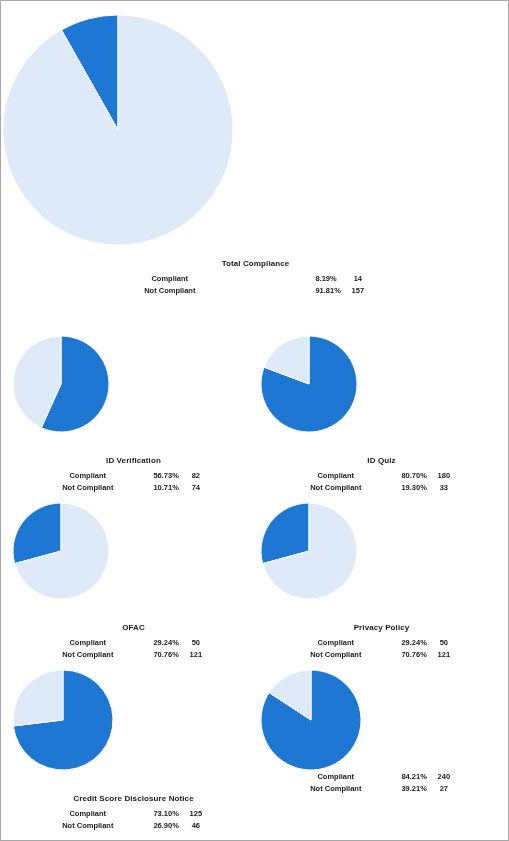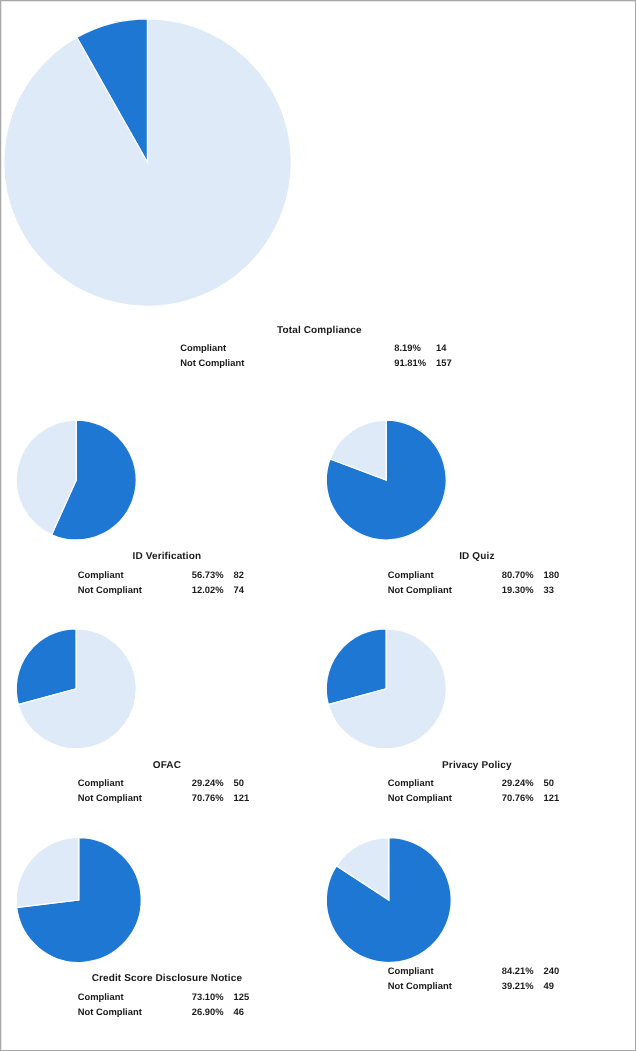--- a/index.html
+++ b/index.html
@@ -31,42 +31,42 @@
     display: block;
     margin: 0 auto;
   }
   .pie-svg { display: block; }
 
   .chart-title {
     font-size: 8px;
     font-weight: bold;
     color: #1a1a1a;
     letter-spacing: 0.1px;
-    margin-top: 6px;
+    margin-top: 22px;
     margin-bottom: 6px;
     text-align: center;
     white-space: nowrap;
   }
 
   .legend-table {
     border-collapse: collapse;
     margin: 0 auto;
     font-size: 7.5px;
     font-weight: bold;
     color: #1a1a1a;
   }
   .legend-table td {
     padding: 0 0 1.5px 0;
     white-space: nowrap;
     vertical-align: top;
     line-height: 1.35;
   }
-  .legend-label   { text-align: left;  padding-right: 14px !important; }
+  .legend-label   { text-align: center;  padding-right: 14px !important; }
   .legend-percent { text-align: left; padding-right: 8px !important; }
-  .legend-count   { text-align: left;  min-width: 18px; }
+  .legend-count   { text-align: center;  min-width: 18px; }
 
   
   #block-total {
     left: 0px;
     top: 12px;
     width: 509px;
   }
   #block-total .chart-title { font-size: 8px; margin-top: 12px; }
   #block-total .legend-table { font-size: 7.5px; }
   #block-total .legend-label  { padding-right: 120px !important; }
@@ -121,21 +121,21 @@
     <div class="chart-title">ID Verification</div>
     <table class="legend-table">
       <tbody>
         <tr>
           <td class="legend-label">Compliant</td>
           <td class="legend-percent">56.73%</td>
           <td class="legend-count">82</td>
         </tr>
         <tr>
           <td class="legend-label">Not Compliant</td>
-          <td class="legend-percent">12.02%</td>
+          <td class="legend-percent">10.71%</td>
           <td class="legend-count">74</td>
         </tr>
       </tbody>
     </table>
   </div>
 
   <div class="chart-block small-right row-1">
     <div class="pie-wrap">
         <svg width="100" height="100" viewBox="0 0 100 100" class="pie-svg">
           <path d="M 50 50 L 50 2 A 48 48 0 1 1 5.045605436086781 33.17435263081954 Z" fill="#1f77d4" stroke="#ffffff" stroke-width="1"></path>
@@ -241,19 +241,19 @@
     <table class="legend-table">
       <tbody>
         <tr>
           <td class="legend-label">Compliant</td>
           <td class="legend-percent">84.21%</td>
           <td class="legend-count">240</td>
         </tr>
         <tr>
           <td class="legend-label">Not Compliant</td>
           <td class="legend-percent">39.21%</td>
-          <td class="legend-count">49</td>
+          <td class="legend-count">27</td>
         </tr>
       </tbody>
     </table>
   </div>
 
 </div>
 
 </body></html>

